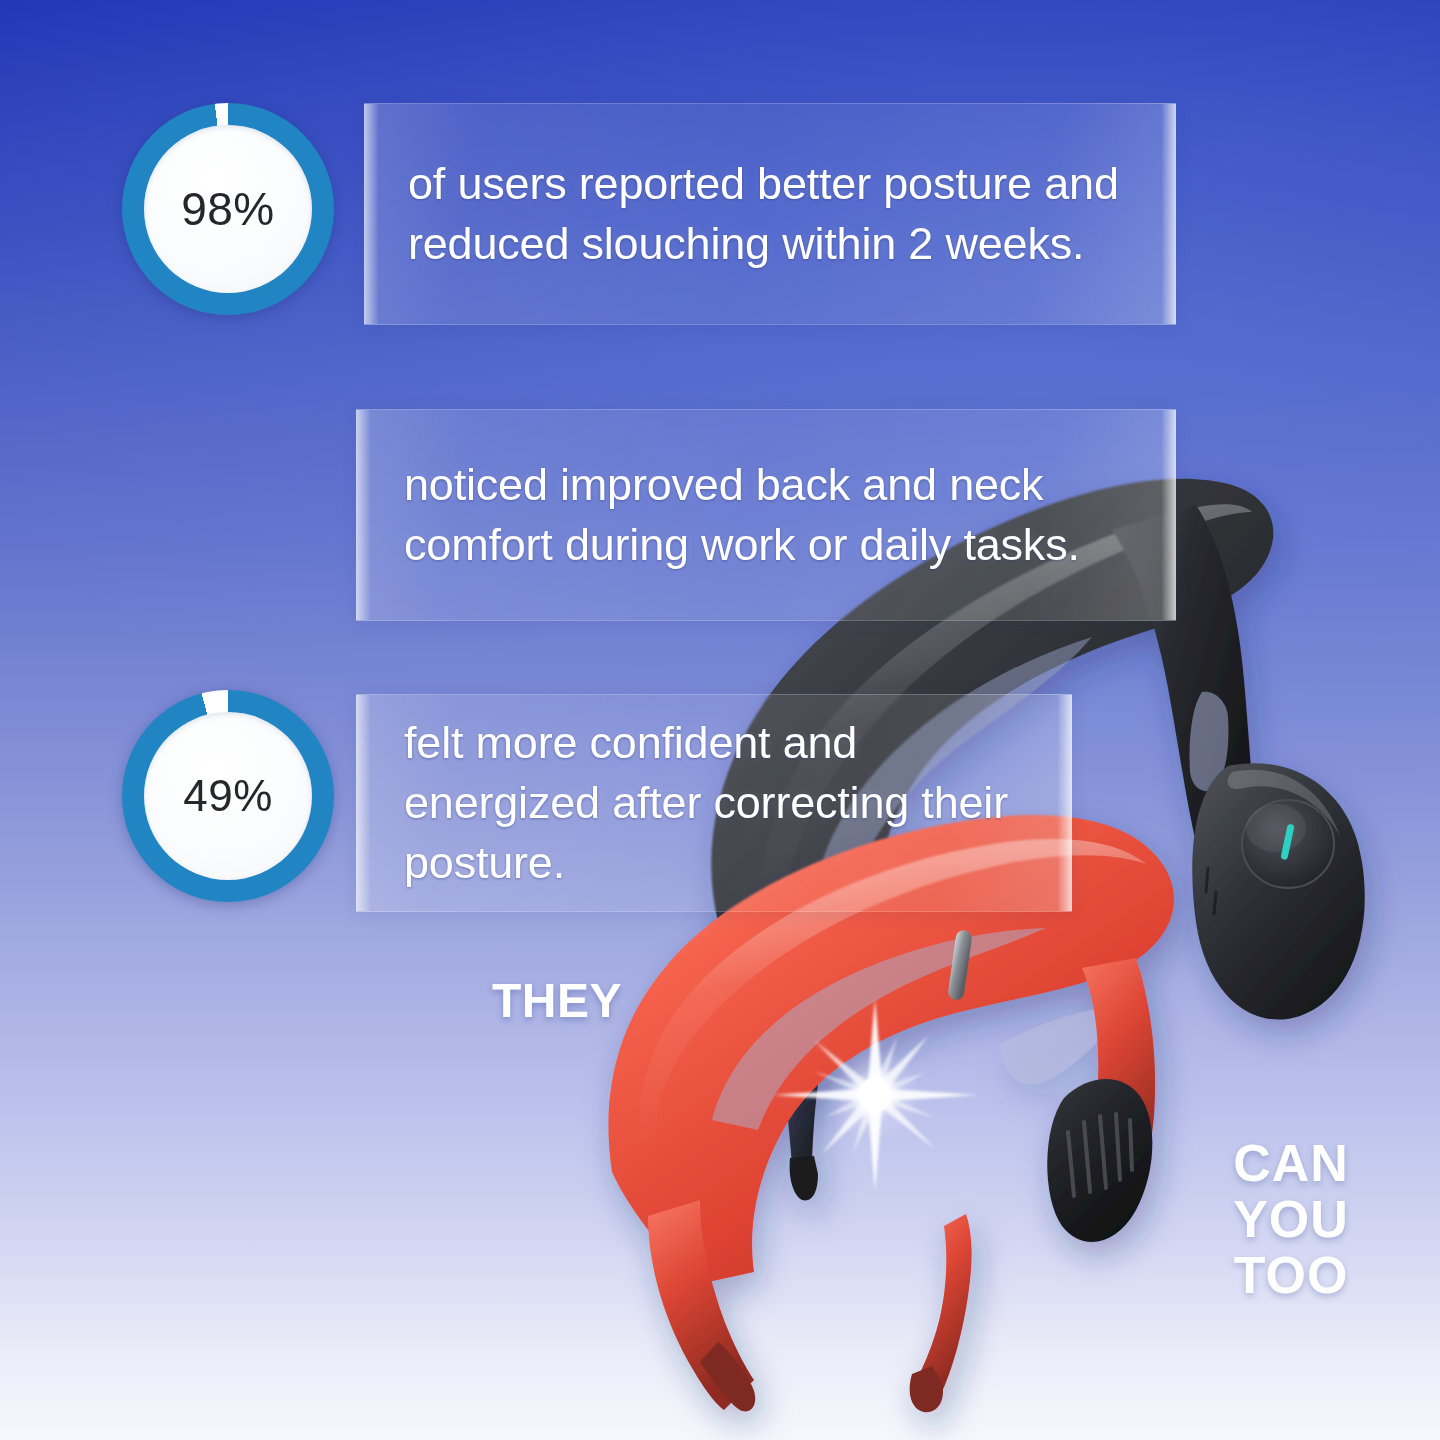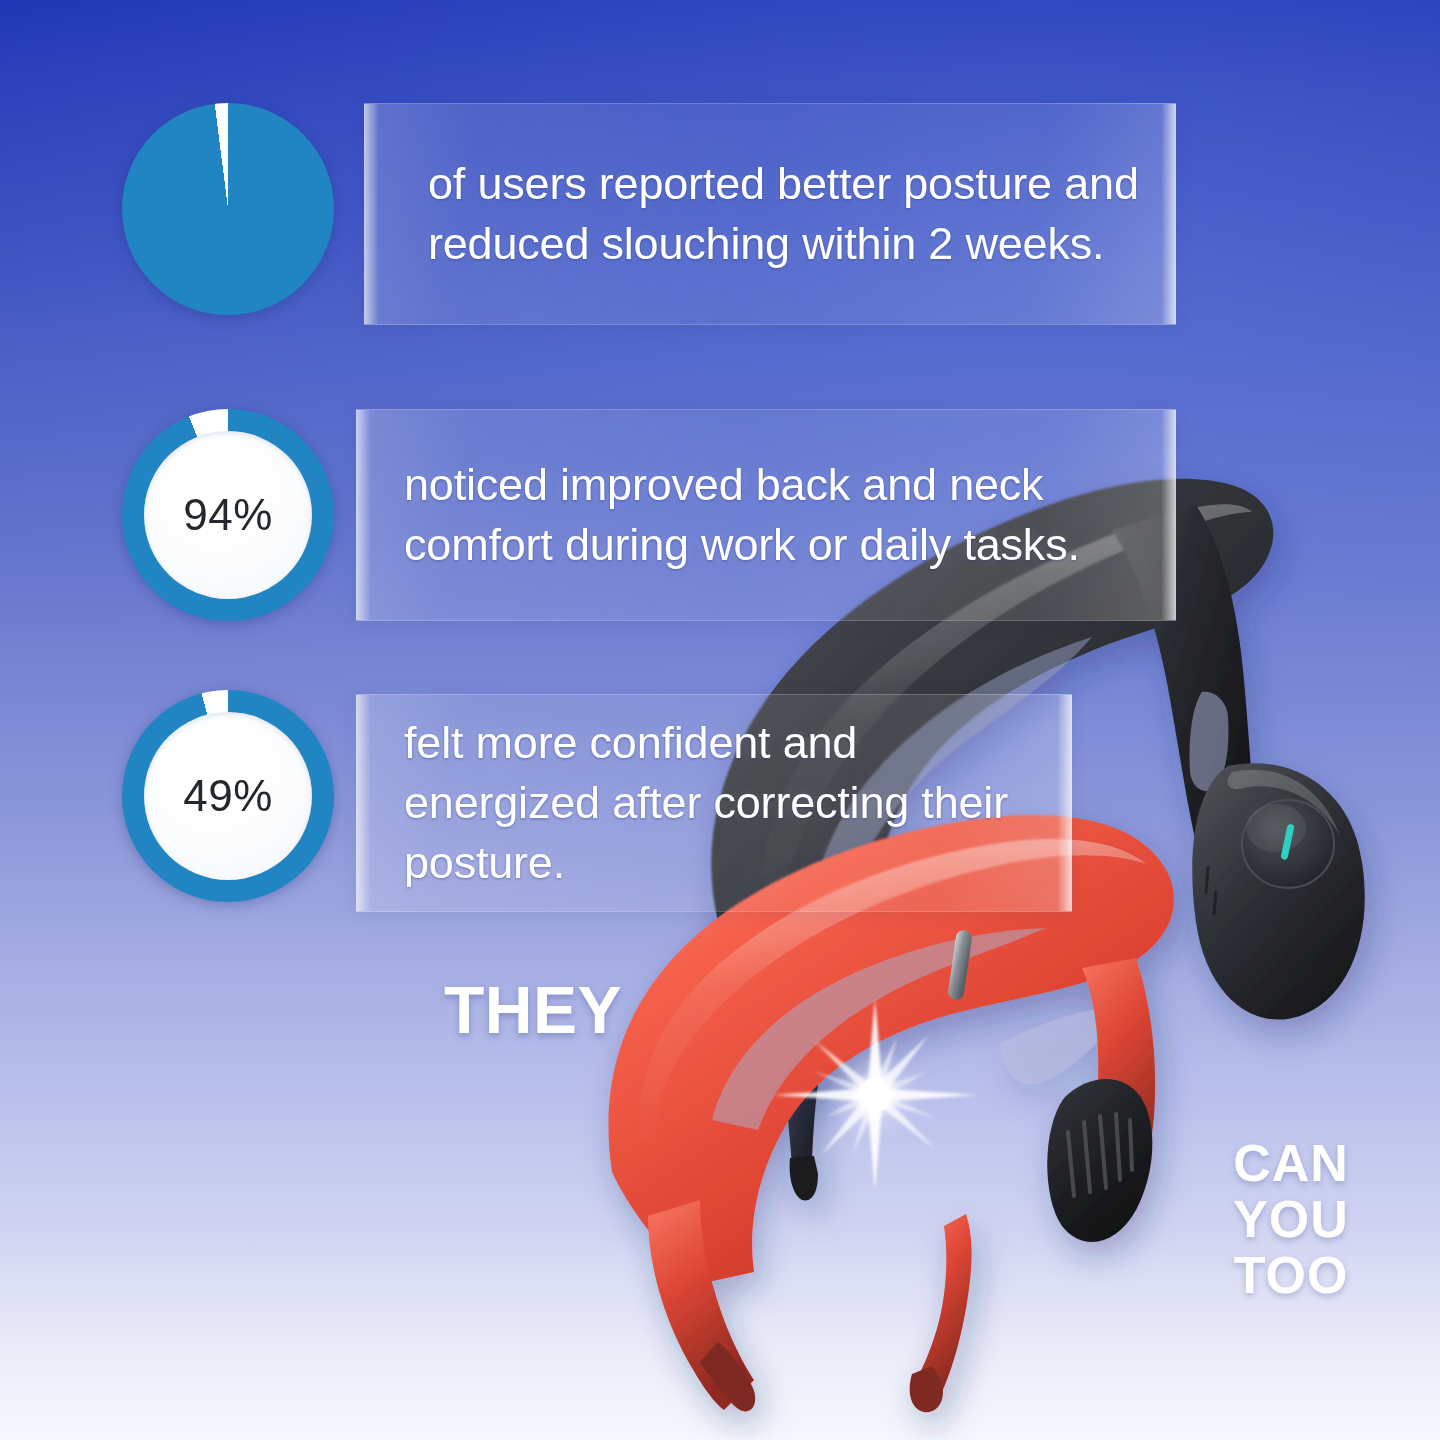--- a/index.html
+++ b/index.html
@@ -72,21 +72,21 @@
     pointer-events:none;
   }
   .panel::before { left:0;  background:linear-gradient(90deg, rgba(255,255,255,.62), rgba(255,255,255,.04)); }
   .panel::after  { right:0; background:linear-gradient(270deg, rgba(255,255,255,.70), rgba(255,255,255,.04)); }
 
   #panel1 { left:364px; top:0;   width:812px; height:222px; }
   #panel2 { left:356px; top:0;   width:820px; height:212px; }
   #panel3 { left:356px; top:4px; width:716px; height:218px; }
 
   .panel-text {
-    position:absolute; left:64px; right:30px; top:50%;
+    position:absolute; left:44px; right:30px; top:50%;
     transform:translateY(-50%);
     color:#ffffff;
     font-size:45px;
     line-height:1.33;
     font-weight:400;
     letter-spacing:-.2px;
     text-shadow:0 1px 3px rgba(30,45,110,.45), 0 0 10px rgba(255,255,255,.12);
     font-family:"Liberation Sans", sans-serif;
   }
   #panel2 .panel-text { left:48px; }
@@ -95,21 +95,21 @@
   
   #art { position:absolute; left:0; top:0; width:1440px; height:1440px; pointer-events:none; }
 
   
   #headline {
     position:absolute; left:232px; top:975px; width:390px;
     text-align:right;
     color:#ffffff;
     font-family:"Liberation Sans Narrow","Liberation Sans", sans-serif;
     font-weight:700;
-    font-size:66px;
+    font-size:48px;
     line-height:1.07;
     letter-spacing:.5px;
     text-shadow:0 3px 6px rgba(60,80,150,.38);
     white-space:nowrap;
   }
   #headline .ln { display:block; }
 
   
   #cta {
     position:absolute; left:1196px; top:1135px; width:190px;
@@ -369,36 +369,31 @@
       </g>
     </g>
     <circle r="17" fill="#ffffff"></circle>
   </g>
 </svg>
 
 <div class="row" id="row1">
   <div class="donut-wrap">
     <div class="donut" id="donut1">
       <div class="ring" style="background: conic-gradient(rgb(33, 133, 196) 0deg, rgb(33, 133, 196) 352.8deg, rgb(255, 255, 255) 352.8deg, rgb(255, 255, 255) 360deg);"></div>
+      <div class="hole">
+        <span class="pct">98%</span>
+      </div>
     </div>
   </div>
   <div class="panel" id="panel1">
     <div class="panel-text">of users reported better posture and reduced slouching within 2 weeks.</div>
   </div>
 </div>
 
 <div class="row" id="row2">
-  <div class="donut-wrap">
-    <div class="donut" id="donut2">
-      <div class="ring" style="background: conic-gradient(rgb(33, 133, 196) 0deg, rgb(33, 133, 196) 338.4deg, rgb(255, 255, 255) 338.4deg, rgb(255, 255, 255) 360deg);"></div>
-      <div class="hole">
-        <span class="pct">94%</span>
-      </div>
-    </div>
-  </div>
   <div class="panel" id="panel2">
     <div class="panel-text">noticed improved back and neck comfort during work or daily tasks.</div>
   </div>
 </div>
 
 <div class="row" id="row3">
   <div class="donut-wrap">
     <div class="donut" id="donut3">
       <div class="ring" style="background: conic-gradient(rgb(33, 133, 196) 0deg, rgb(33, 133, 196) 345.6deg, rgb(255, 255, 255) 345.6deg, rgb(255, 255, 255) 360deg);"></div>
       <div class="hole">

